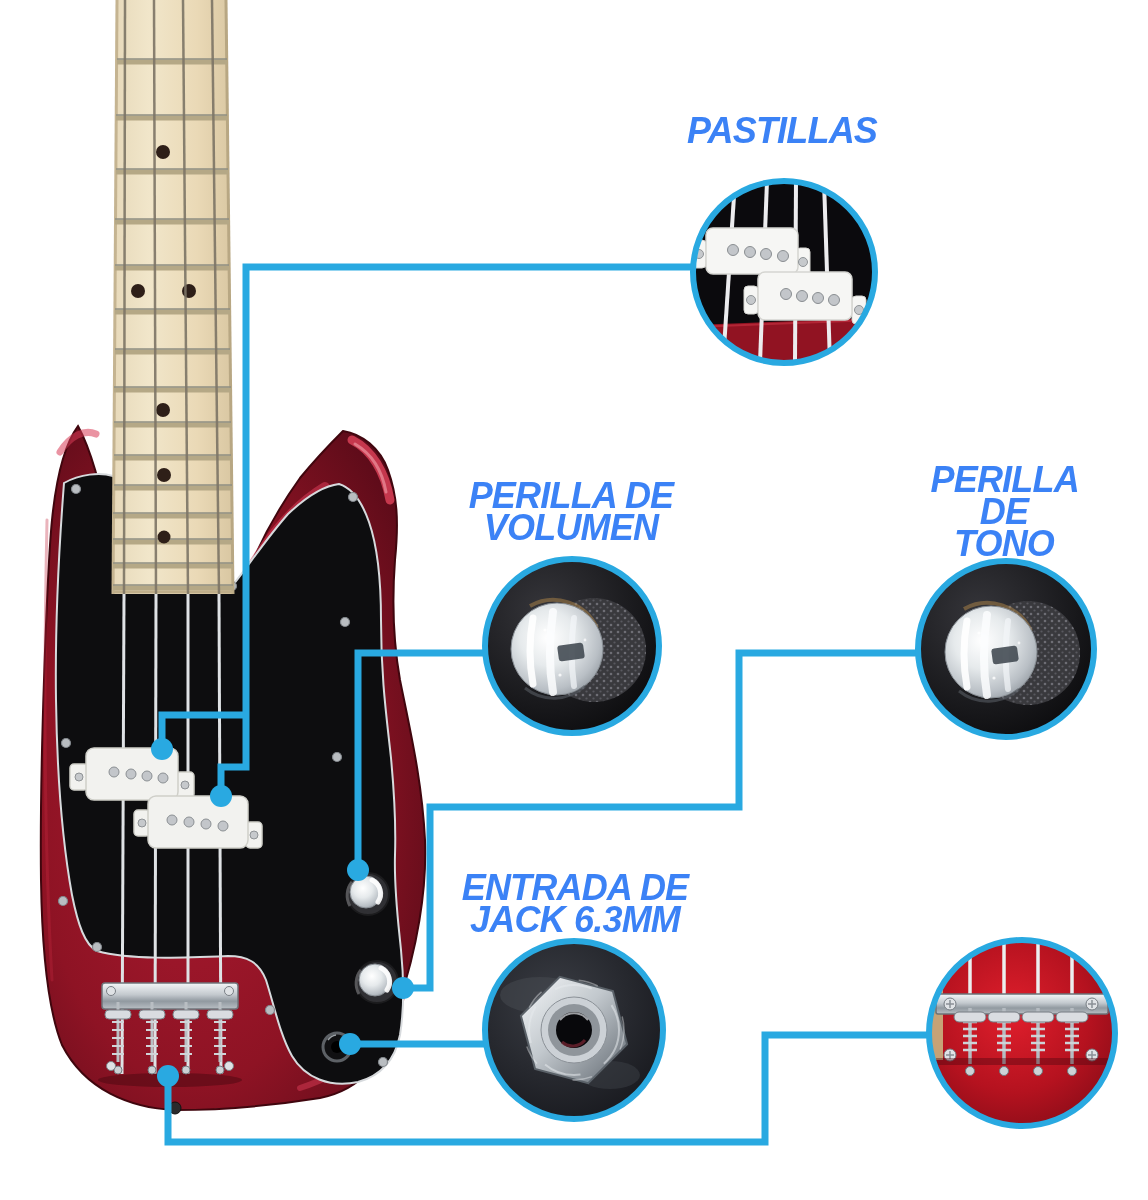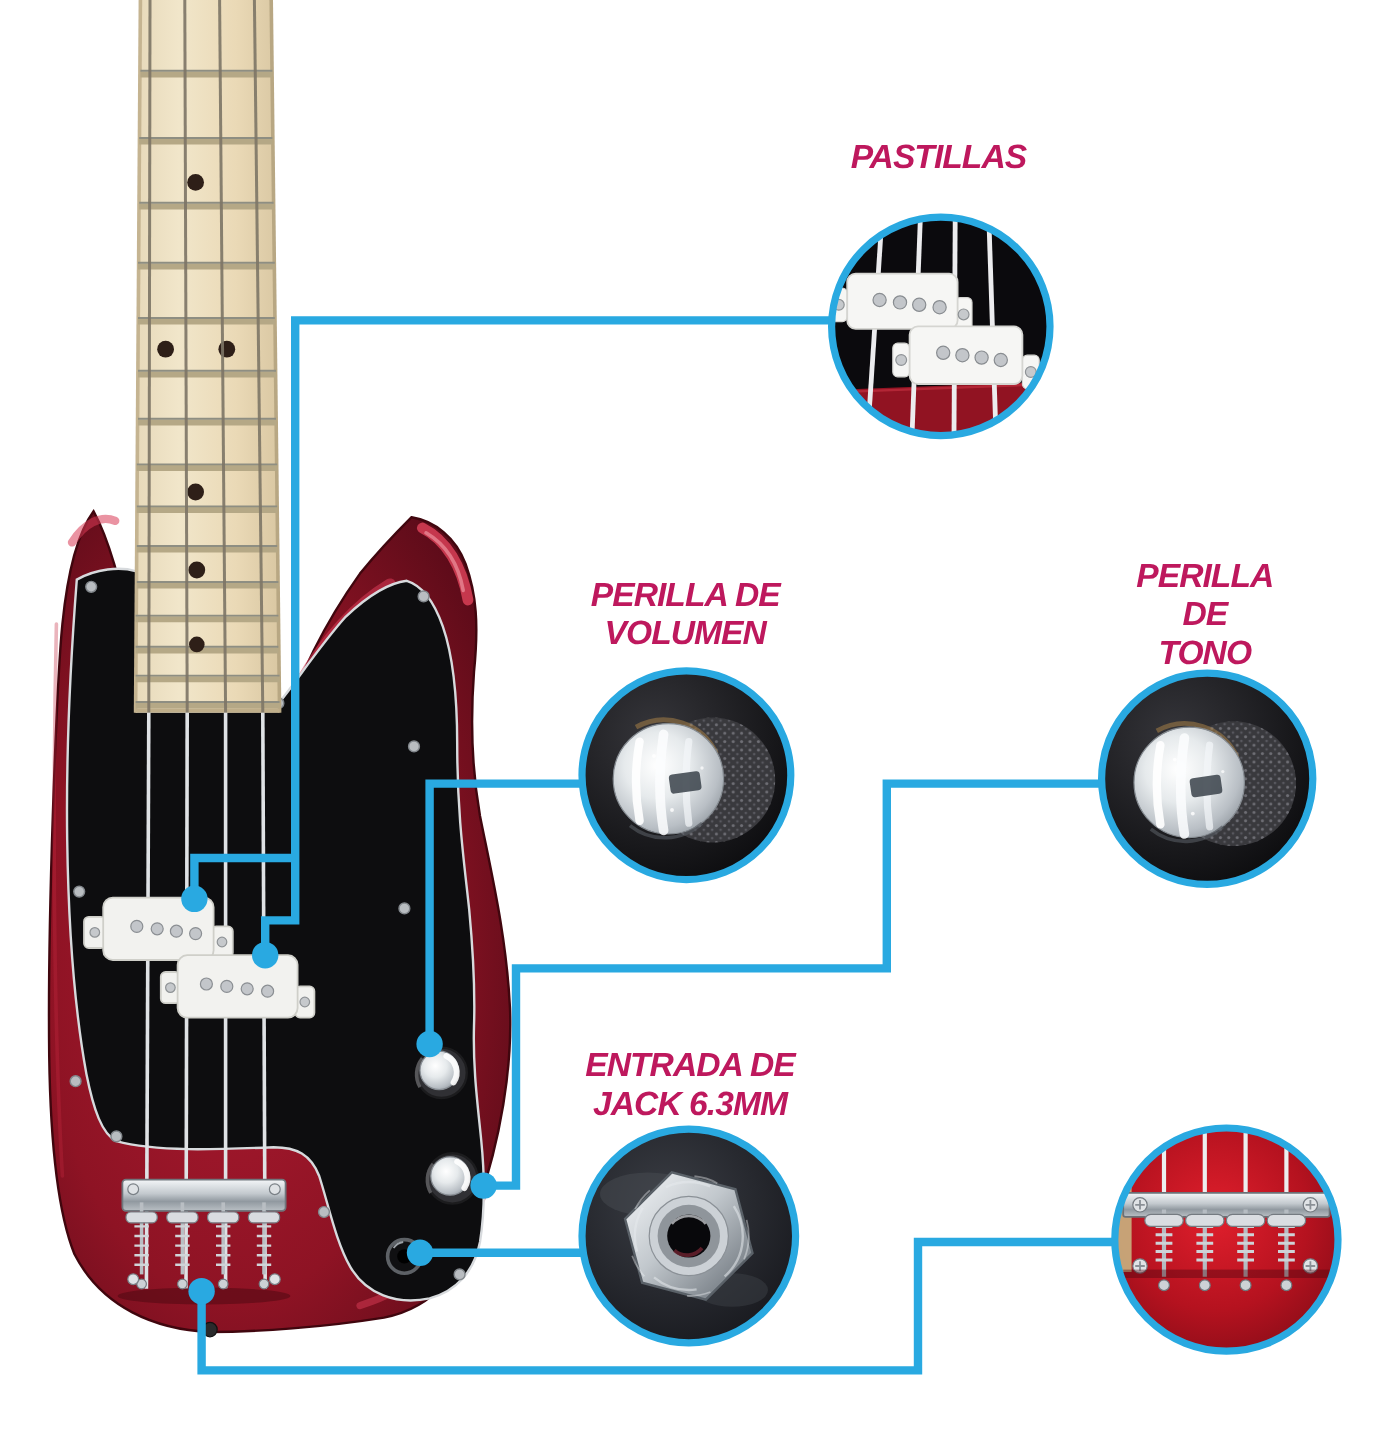--- a/index.html
+++ b/index.html
@@ -5,22 +5,22 @@
   html,body{margin:0;padding:0;background:#fff;}
   .stage{
     position:relative;width:1148px;height:1200px;background:#ffffff;overflow:hidden;
     font-family:"Liberation Sans",sans-serif;
   }
   .stage svg{position:absolute;left:0;top:0;}
   .callout-label{
     position:absolute;transform:translate(-50%,-50%);
     font-family:"Liberation Sans",sans-serif;
     font-style:italic;font-weight:700;
-    font-size:28px;line-height:32px;letter-spacing:-0.8px;
-    color:#be185d;text-align:center;white-space:pre-line;
+    font-size:36px;line-height:32px;letter-spacing:-0.8px;
+    color:#3b82f6;text-align:center;white-space:pre-line;
   }
   .lbl-pastillas{left:782px;top:131px;}
   .lbl-volumen{left:571px;top:512px;}
   .lbl-tono{left:1004px;top:512px;}
   .lbl-jack{left:575px;top:904px;text-align:center;}
   .lbl-puente{left:1001px;top:904px;}
 </style>
 </head>
 <body>
 

